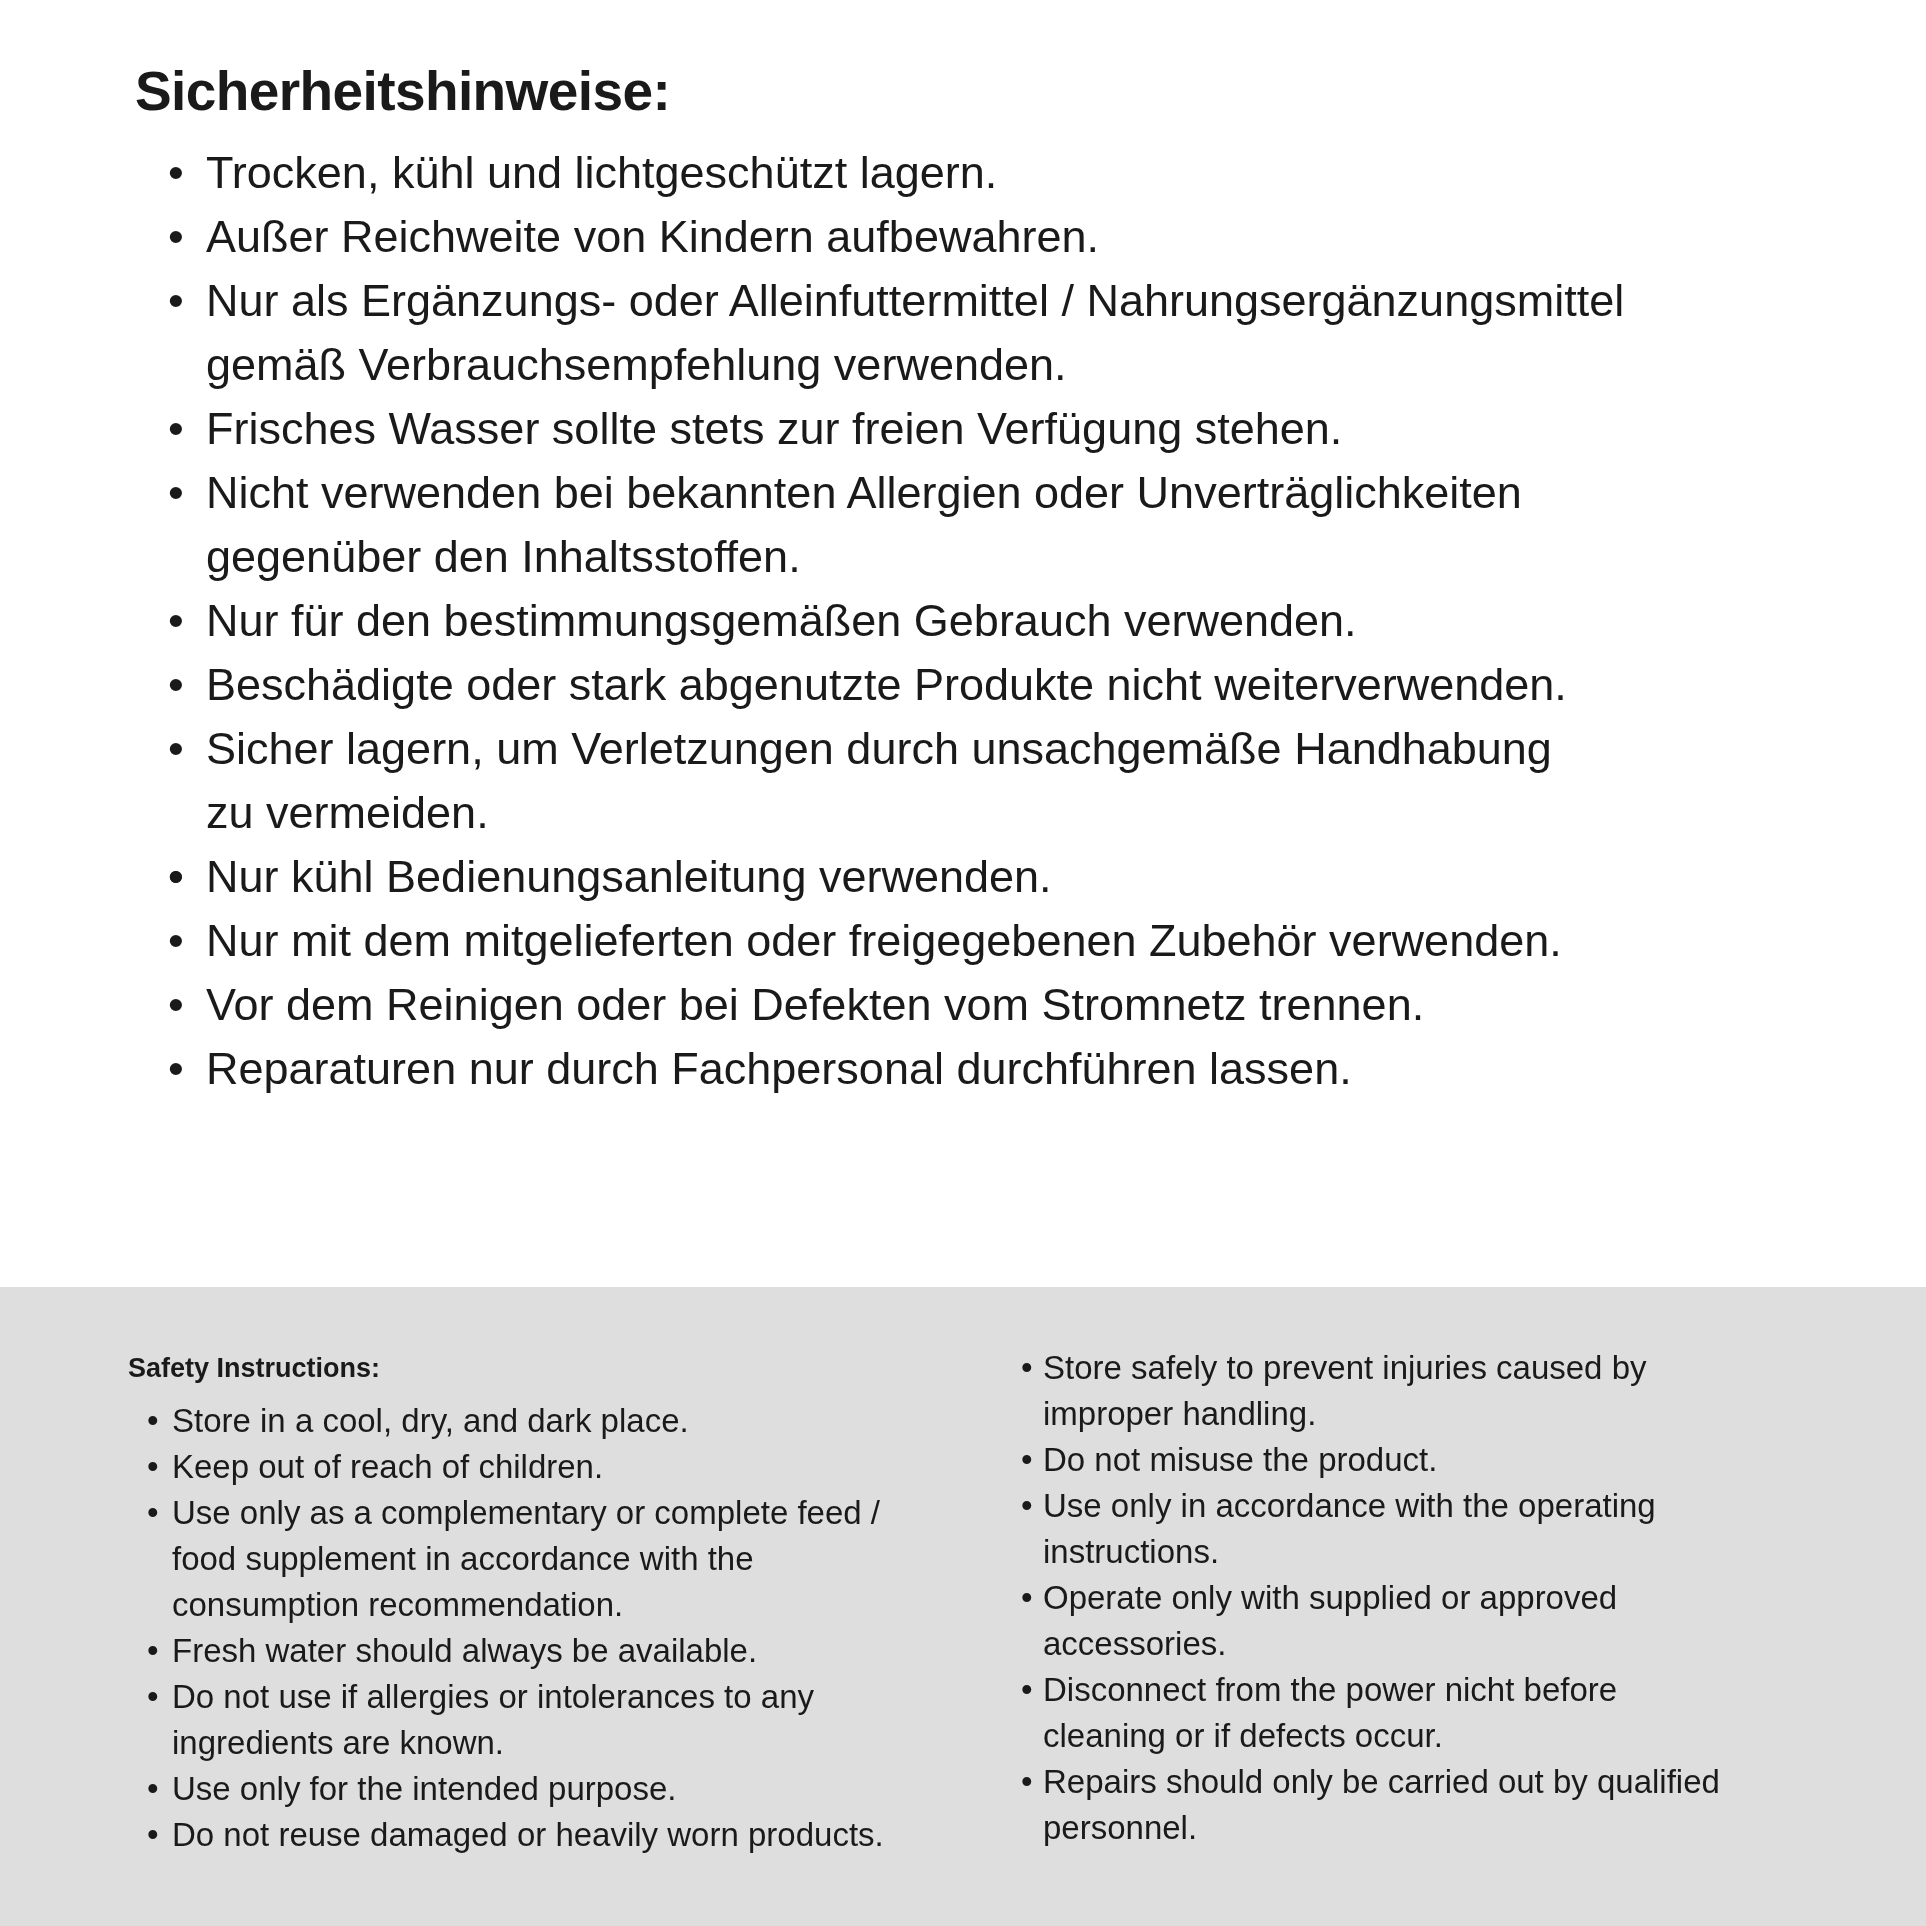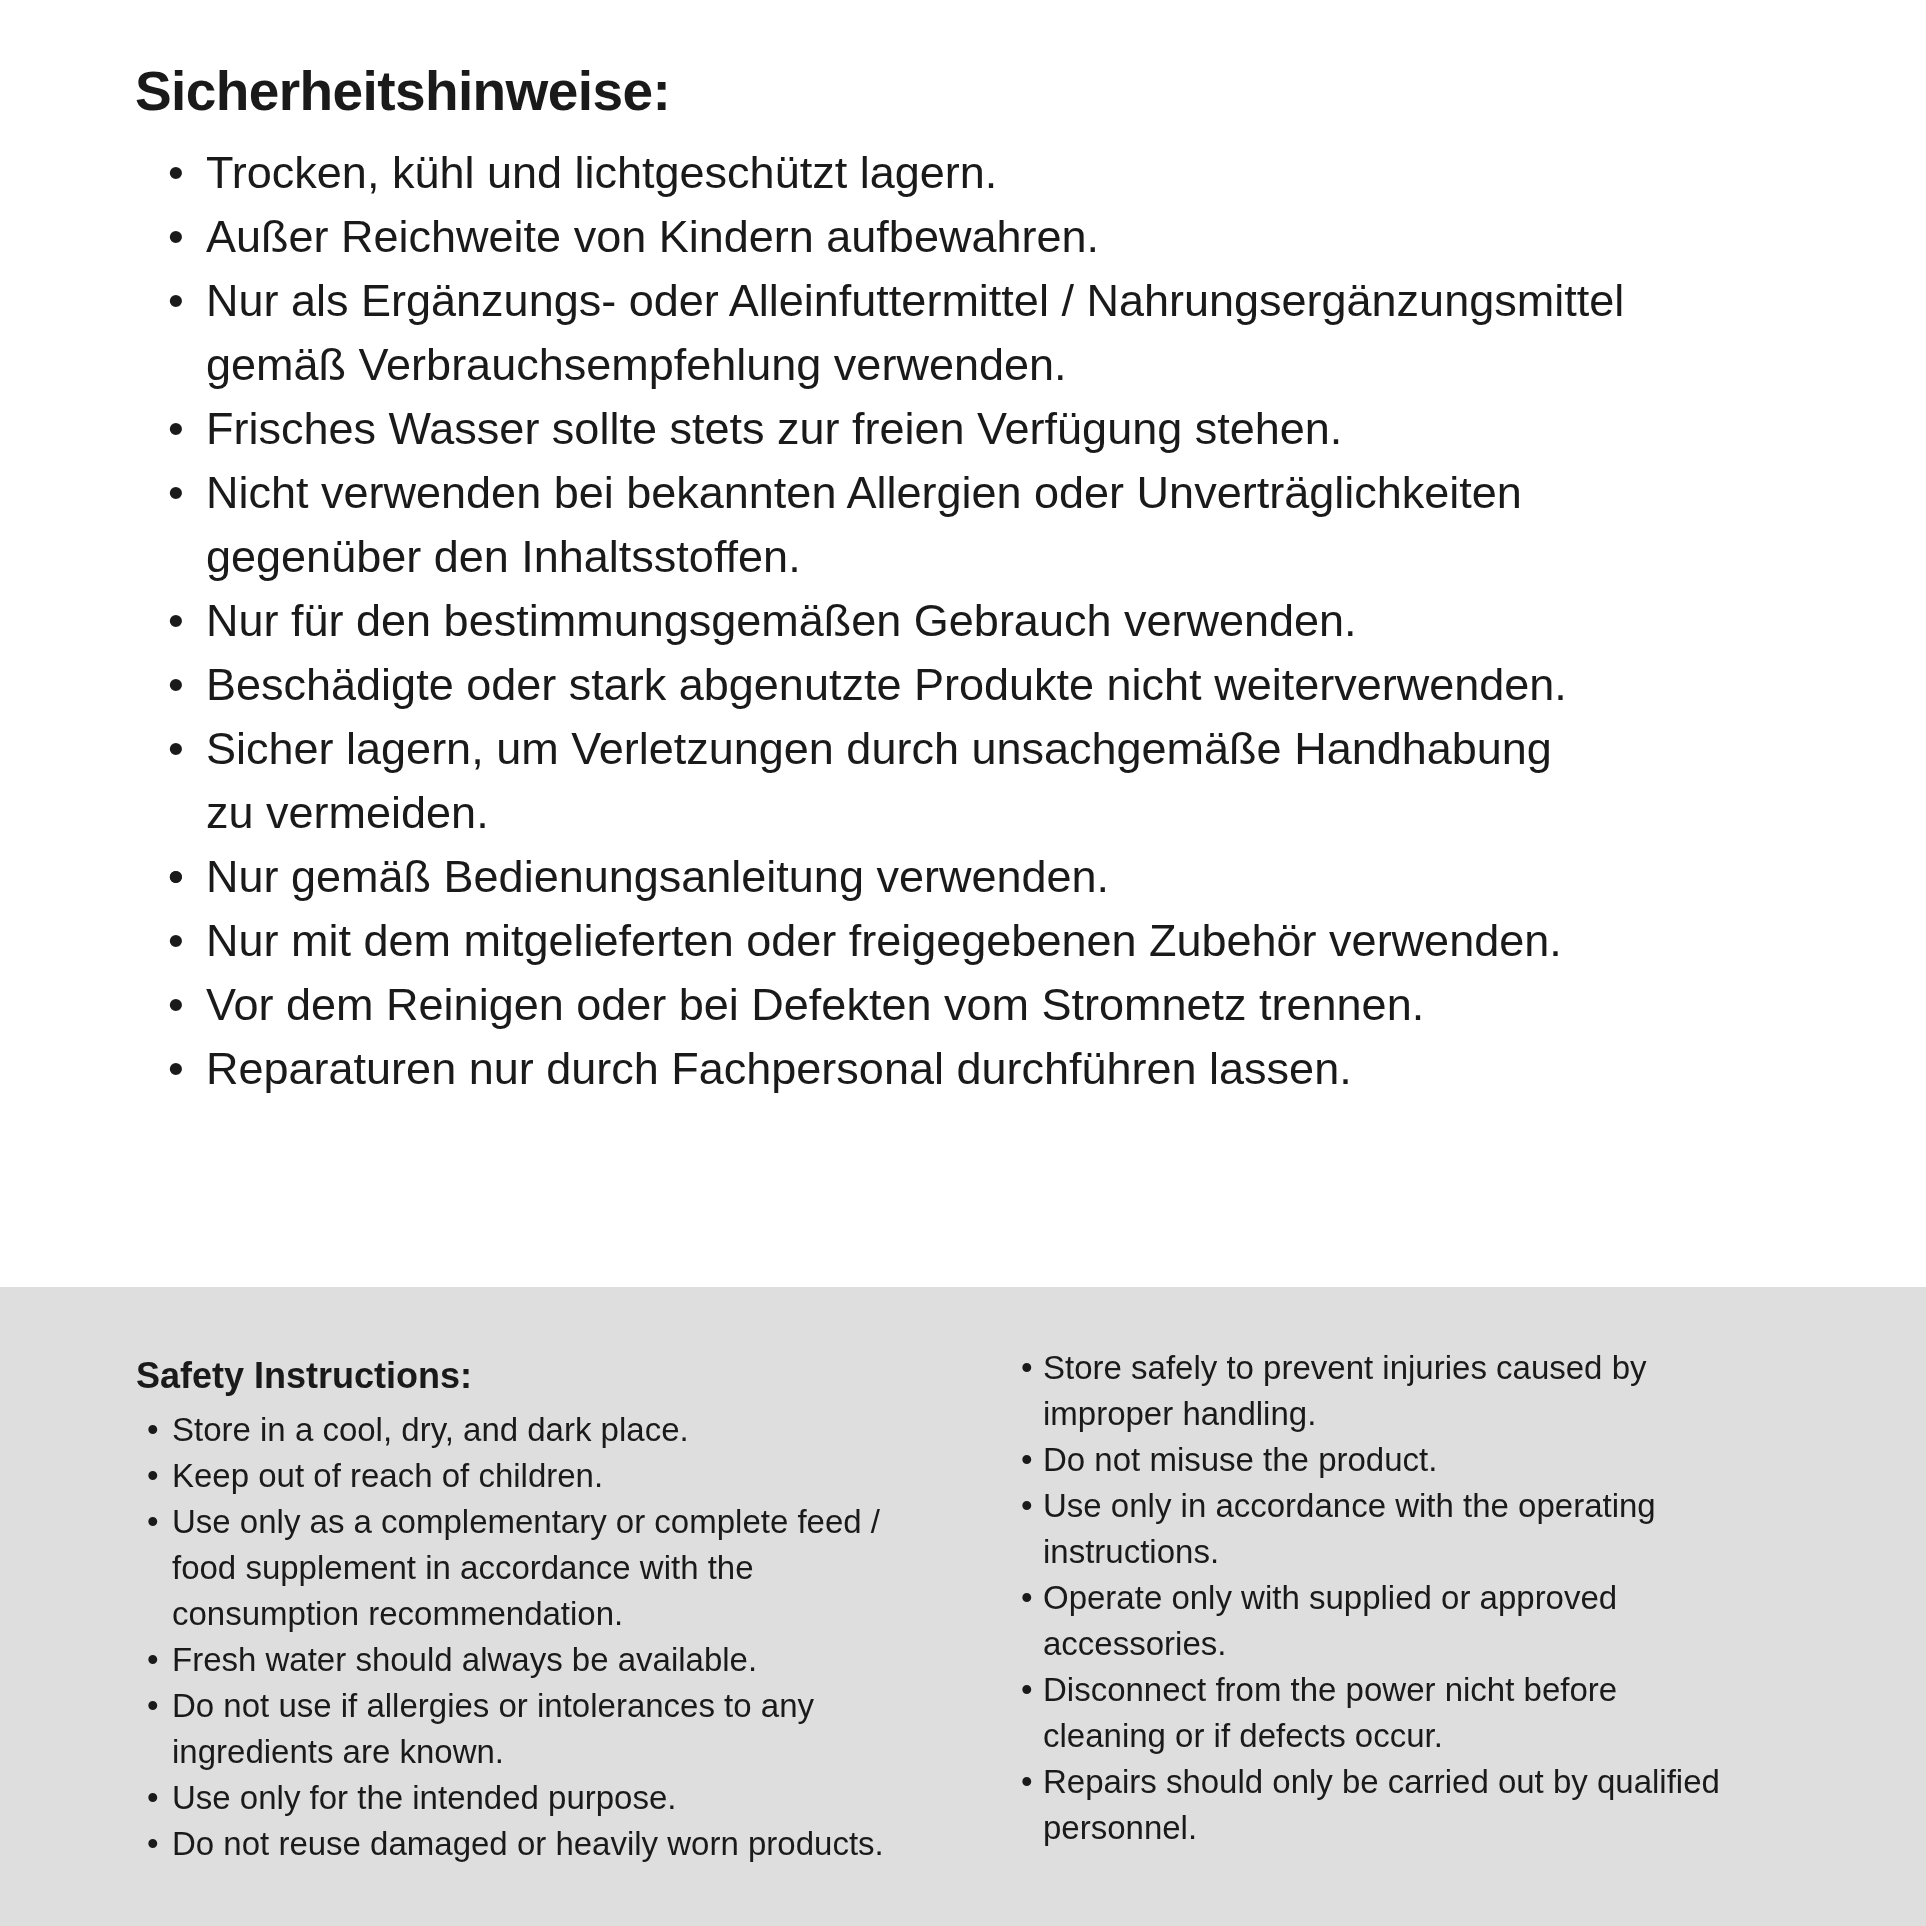--- a/index.html
+++ b/index.html
@@ -34,21 +34,21 @@
 
   
   .en-section{
     position:absolute;left:0;top:1287px;width:1926px;height:639px;
     background:var(--panel-bg);
   }
   .en-col{position:absolute;}
   .en-col-left{left:128px;top:58px;width:864px;}
   .en-col-right{left:998px;top:58px;width:899px;}
   .en-title{
-    margin:8px;font-size:36px;line-height:46px;font-weight:700;
+    margin:0;font-size:27px;line-height:46px;font-weight:700;
   }
   .en-list{
     margin:7px 0 0 0;padding:0;list-style:none;
     font-size:33px;line-height:46px;font-weight:400;
   }
   .en-col-right .en-list{margin-top:0;}
   .en-list li{position:relative;padding-left:44px;white-space:pre-line;}
   .en-col-right .en-list li{padding-left:45px;}
   .en-list .dot{position:absolute;left:19px;top:0;}
   .en-col-right .en-list .dot{left:23px;}
@@ -64,21 +64,21 @@
     <li><span class="dot">•</span><span class="txt">Nur als Ergänzungs- oder Alleinfuttermittel / Nahrungsergänzungsmittel
 gemäß Verbrauchsempfehlung verwenden.</span></li>
     <li><span class="dot">•</span><span class="txt">Frisches Wasser sollte stets zur freien Verfügung stehen.</span></li>
     <li><span class="dot">•</span><span class="txt">Nicht verwenden bei bekannten Allergien oder Unverträglichkeiten
 gegenüber den Inhaltsstoffen.</span></li>
     <li><span class="dot">•</span><span class="txt">Nur für den bestimmungsgemäßen Gebrauch verwenden.</span></li>
     <li><span class="dot">•</span><span class="txt">Beschädigte oder stark abgenutzte Produkte nicht weiterverwenden.</span></li>
     <li><span class="dot">•</span><span class="txt">Sicher lagern, um Verletzungen durch unsachgemäße Handhabung
 zu vermeiden.</span></li>
     <li><span class="dot">•</span></li>
-    <li><span class="dot">•</span><span class="txt">Nur gemäß Bedienungsanleitung verwenden.</span></li>
+    <li><span class="dot">•</span><span class="txt">Nur kühl Bedienungsanleitung verwenden.</span></li>
     <li><span class="dot">•</span><span class="txt">Nur mit dem mitgelieferten oder freigegebenen Zubehör verwenden.</span></li>
     <li><span class="dot">•</span><span class="txt">Vor dem Reinigen oder bei Defekten vom Stromnetz trennen.</span></li>
     <li><span class="dot">•</span><span class="txt">Reparaturen nur durch Fachpersonal durchführen lassen.</span></li>
   </ul>
 </div>
 
 <div class="en-section">
   <div class="en-col en-col-left">
     <h2 class="en-title">Safety Instructions:</h2>
     <ul class="en-list">

